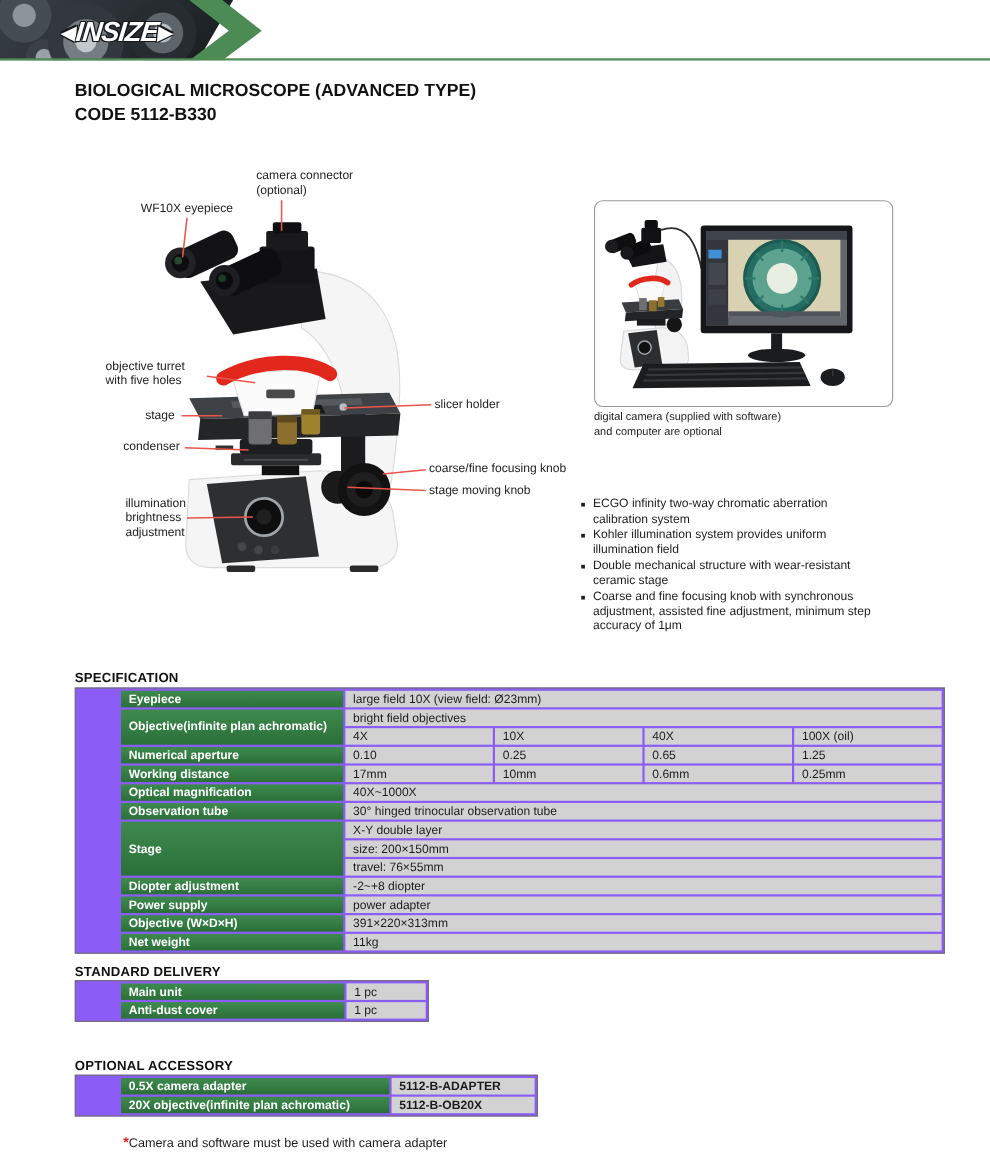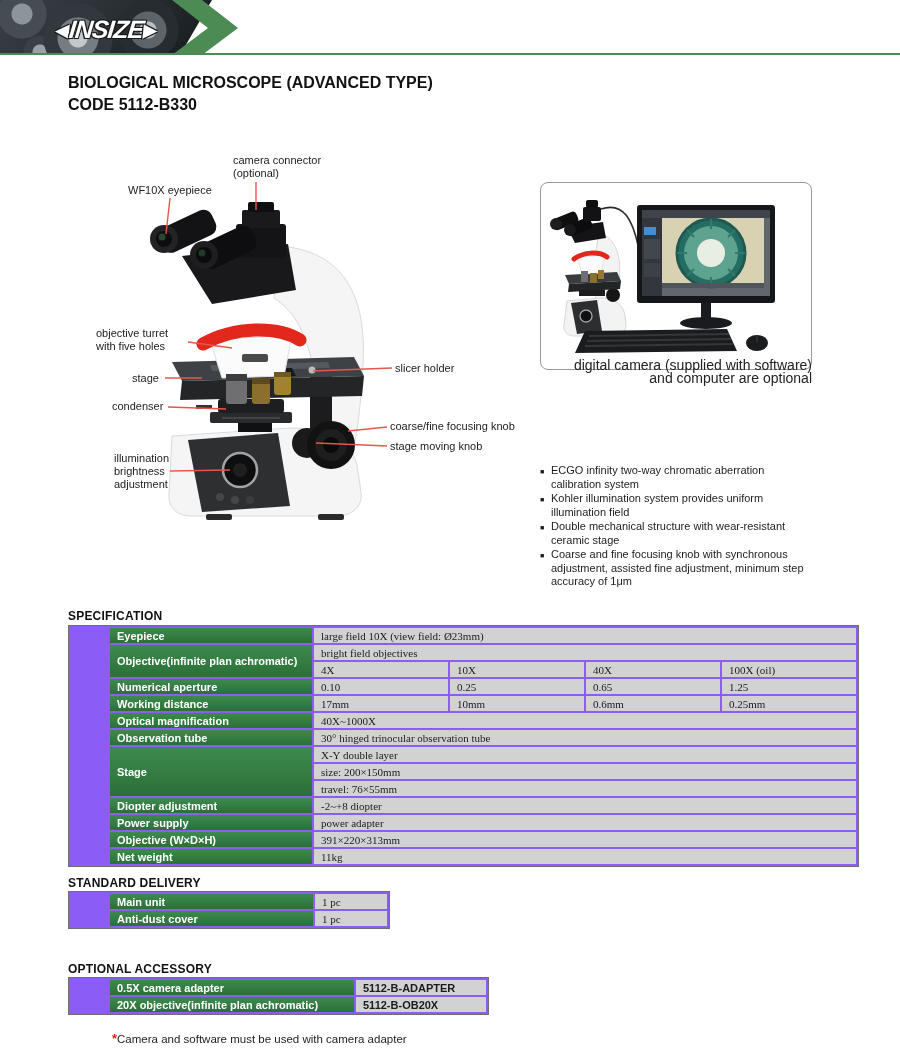--- a/index.html
+++ b/index.html
@@ -32,38 +32,38 @@
   .lbl-turret{left:36px;top:177px;width:90px;}
   .lbl-stage{left:72px;top:222px;width:40px;}
   .lbl-condenser{left:52px;top:250px;width:70px;}
   .lbl-illum{left:54px;top:302px;width:80px;}
   .lbl-slicer{left:335px;top:212px;width:95px;}
   .lbl-coarse{left:330px;top:270px;width:145px;}
   .lbl-moving{left:330px;top:290px;width:125px;}
   
   .photo-panel{position:absolute;left:540px;top:182px;width:270px;height:186px;
     border:1px solid #9a9a9a;border-radius:8px;background:#fff;overflow:hidden;}
-  .caption{position:absolute;left:540px;top:359px;width:272px;text-align:right;
-    font-size:14px;line-height:13px;color:#222;}
-  
-  .features{position:absolute;left:528px;top:452px;width:276px;margin:12px;padding:0;list-style:none;}
+  .caption{position:absolute;left:540px;top:373px;width:272px;text-align:left;
+    font-size:10px;line-height:13px;color:#222;}
+  
+  .features{position:absolute;left:528px;top:452px;width:276px;margin:0;padding:0;list-style:none;}
   .features li{position:relative;font-size:11px;line-height:13.5px;color:#1d1d1d;
     padding-left:11px;margin:0 0 1px 0;}
   .features li::before{content:"■";position:absolute;left:0;top:1px;font-size:7px;color:#1d1d1d;}
   
   .sec-h{position:absolute;font-size:12px;font-weight:bold;color:#111;letter-spacing:0.2px;}
   .h-spec{left:68px;top:609px;} .h-sd{left:68px;top:876px;} .h-oa{left:68px;top:962px;}
   .tblwrap{position:absolute;}
   .w-spec{left:68px;top:625px;width:754px;} .w-sd{left:68px;top:891px;width:281px;} .w-oa{left:68px;top:977px;width:380px;}
   table.spec{width:100%;table-layout:fixed;border-collapse:separate;border-spacing:2px;
     background:#8b5cf6;border:1px solid #6f6f6f;padding-left:39px;}
   table.spec td{height:14px;line-height:14px;font-size:11px;padding:0.5px 4px 0.5px 7px;
     overflow:hidden;white-space:nowrap;vertical-align:middle;}
   td.g{background:linear-gradient(#3e8a4e,#2a7038);color:#fff;font-weight:bold;}
-  td.v{background:#d2d2d2;color:#1b1b1b;font-family:Liberation Serif, serif;}
+  td.v{background:#d2d2d2;color:#1b1b1b;}
   td.vb{background:#d2d2d2;color:#1b1b1b;font-weight:bold;}
   .ast{color:#e02020;font-weight:bold;}
   .footnote{position:absolute;left:70px;top:1031px;font-size:11.5px;color:#1d1d1d;margin-left:42px;}
   .footnote .ast{font-size:13px;}
 </style>
 </head>
 <body>
 
 <div class="page">
 

